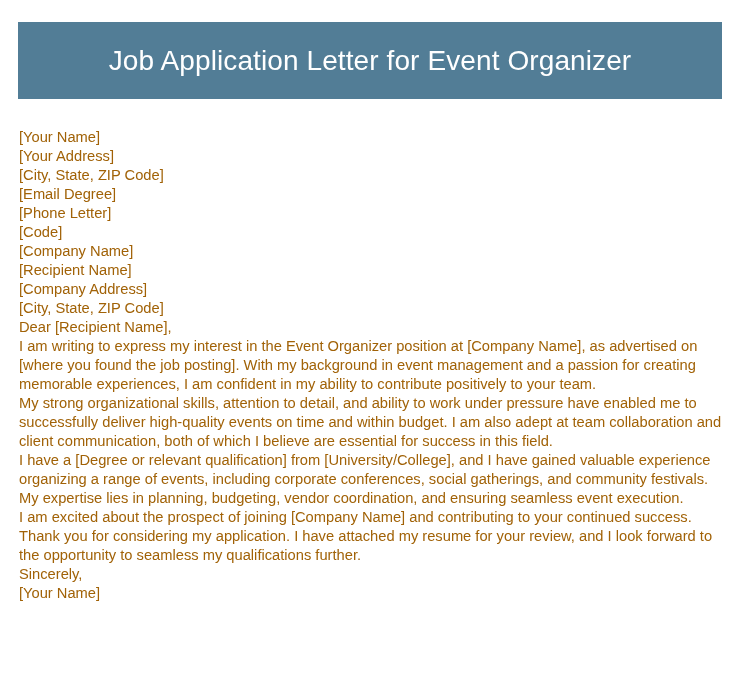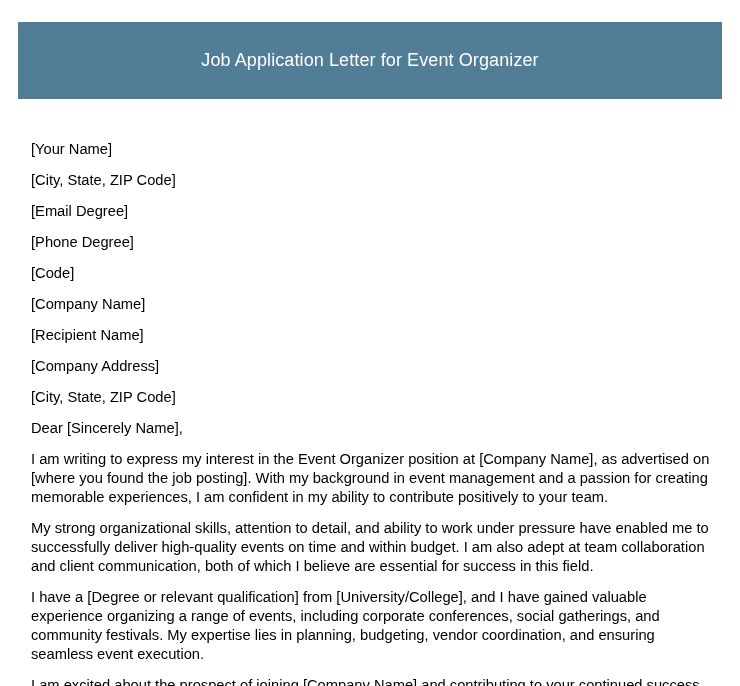--- a/index.html
+++ b/index.html
@@ -33,21 +33,21 @@
     align-items: center;
     justify-content: center;
     box-sizing: border-box;
   }
 
   .title-bar h1 {
     margin: 0;
     padding: 0;
     color: #ffffff;
     font-family: "Liberation Sans", sans-serif;
-    font-size: 18px;
+    font-size: 28px;
     font-weight: 400;
     letter-spacing: 0.1px;
     line-height: 1.2;
     text-align: center;
     white-space: nowrap;
   }
 
   .letter-body {
     position: absolute;
     left: 19px;
@@ -55,49 +55,51 @@
     width: 703px;
     color: #4a4a4a;
     font-family: "Liberation Sans", sans-serif;
     font-size: 14.7px;
     line-height: 19px;
     text-align: left;
   }
 
   .letter-line,
   .letter-para {
-    margin: 12px;
+    margin: 0;
     padding: 0;
     font-size: 14.7px;
     line-height: 19px;
-    color: #000000;
+    color: #a16207;
     word-wrap: break-word;
     overflow-wrap: break-word;
   }
 </style>
 </head>
 <body>
 
 <div class="page">
 
   <div class="title-bar">
     <h1>Job Application Letter for Event Organizer</h1>
   </div>
 
   <div class="letter-body">
       <p class="letter-line">[Your Name]</p>
+      <p class="letter-line">[Your Address]</p>
       <p class="letter-line">[City, State, ZIP Code]</p>
       <p class="letter-line">[Email Degree]</p>
-      <p class="letter-line">[Phone Degree]</p>
+      <p class="letter-line">[Phone Letter]</p>
       <p class="letter-line">[Code]</p>
       <p class="letter-line">[Company Name]</p>
       <p class="letter-line">[Recipient Name]</p>
       <p class="letter-line">[Company Address]</p>
       <p class="letter-line">[City, State, ZIP Code]</p>
-      <p class="letter-line">Dear [Sincerely Name],</p>
+      <p class="letter-line">Dear [Recipient Name],</p>
       <p class="letter-para">I am writing to express my interest in the Event Organizer position at [Company Name], as advertised on [where you found the job posting]. With my background in event management and a passion for creating memorable experiences, I am confident in my ability to contribute positively to your team.</p>
       <p class="letter-para">My strong organizational skills, attention to detail, and ability to work under pressure have enabled me to successfully deliver high-quality events on time and within budget. I am also adept at team collaboration and client communication, both of which I believe are essential for success in this field.</p>
       <p class="letter-para">I have a [Degree or relevant qualification] from [University/College], and I have gained valuable experience organizing a range of events, including corporate conferences, social gatherings, and community festivals. My expertise lies in planning, budgeting, vendor coordination, and ensuring seamless event execution.</p>
       <p class="letter-para">I am excited about the prospect of joining [Company Name] and contributing to your continued success. Thank you for considering my application. I have attached my resume for your review, and I look forward to the opportunity to seamless my qualifications further.</p>
+      <p class="letter-line">Sincerely,</p>
       <p class="letter-line">[Your Name]</p>
     </div>
 
 </div>
 
 </body></html>

